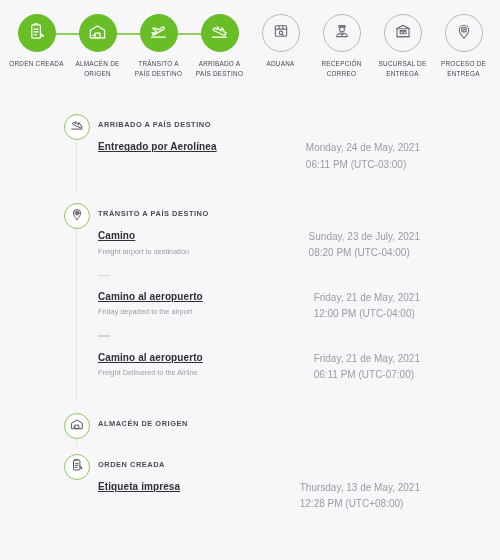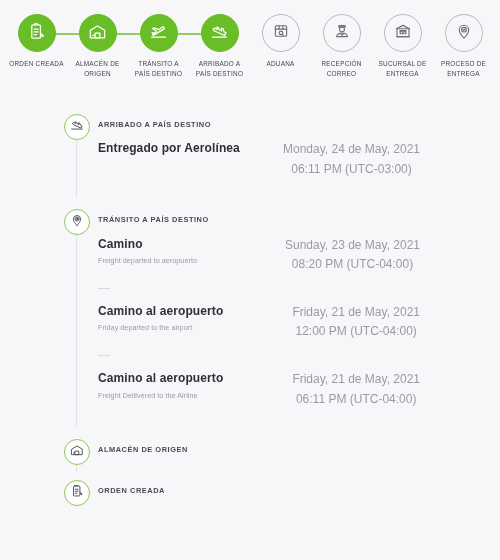--- a/index.html
+++ b/index.html
@@ -126,36 +126,37 @@
   .tl-events { margin-top: 11px; }
 
   .tl-event {
     display: flex;
     align-items: flex-start;
     justify-content: space-between;
     min-height: 24px;
   }
   .ev-left { padding-top: 1px; }
   .ev-name {
-    font-size: 12px;
+    font-size: 10px;
     font-weight: bold;
     color: #2f2f3a;
     letter-spacing: 0.1px;
     line-height: 1.45;
+    text-decoration: underline;
   }
   .ev-desc {
     font-size: 7.2px;
     color: #9a9aa4;
     letter-spacing: 0.05px;
     margin-top: 3px;
     line-height: 1.4;
   }
   .ev-right {
-    text-align: center;
-    font-size: 12px;
+    text-align: left;
+    font-size: 10px;
     color: #9a9aa4;
     line-height: 1.62;
     white-space: nowrap;
     padding-top: 1px;
   }
 
   .ev-sep {
     height: 1.4px;
     width: 12px;
     background: #d5d5dc;
@@ -326,24 +327,24 @@
           <circle cx="12" cy="10.3" r="1.3"></circle>
         </svg>
       </span>
     </div>
     <div class="tl-title">TRÁNSITO A PAÍS DESTINO</div>
     <div class="tl-events">
 
       <div class="tl-event">
         <div class="ev-left">
           <div class="ev-name">Camino</div>
-          <div class="ev-desc">Freight departed to aeropuerto</div>
+          <div class="ev-desc">Freight airport to destination</div>
         </div>
         <div class="ev-right">
-          <div>Sunday, 23 de May, 2021</div>
+          <div>Sunday, 23 de July, 2021</div>
           <div>08:20 PM (UTC-04:00)</div>
         </div>
       </div>
 
       <div class="ev-sep"></div>
 
       <div class="tl-event">
         <div class="ev-left">
           <div class="ev-name">Camino al aeropuerto</div>
           <div class="ev-desc">Friday departed to the airport</div>
@@ -356,21 +357,21 @@
 
       <div class="ev-sep"></div>
 
       <div class="tl-event">
         <div class="ev-left">
           <div class="ev-name">Camino al aeropuerto</div>
           <div class="ev-desc">Freight Dellivered to the Airline</div>
         </div>
         <div class="ev-right">
           <div>Friday, 21 de May, 2021</div>
-          <div>06:11 PM (UTC-04:00)</div>
+          <div>06:11 PM (UTC-07:00)</div>
         </div>
       </div>
 
     </div>
   </div>
 
   <div class="group-gap"></div>
 
   <div class="tl-group">
     <div class="tl-rail"></div>
@@ -394,15 +395,26 @@
       <span>
         <svg width="14" height="14" viewBox="0 0 24 24" fill="none" stroke-width="1.7" stroke-linecap="round" stroke-linejoin="round">
           <rect x="6" y="3.5" width="11" height="17" rx="1.6"></rect>
           <path d="M9.5 3.5v-1h4v1"></path>
           <path d="M9 9h5M9 12.5h5M9 16h3"></path>
           <path d="M17.5 14.5l3.2 3.2-2 .5.5-2z"></path>
         </svg>
       </span>
     </div>
     <div class="tl-title">ORDEN CREADA</div>
+    <div class="tl-events">
+      <div class="tl-event">
+        <div class="ev-left">
+          <div class="ev-name">Etiqueta impresa</div>
+        </div>
+        <div class="ev-right">
+          <div>Thursday, 13 de May, 2021</div>
+          <div>12:28 PM (UTC+08:00)</div>
+        </div>
+      </div>
+    </div>
   </div>
 
 </div>
 
 </body></html>

